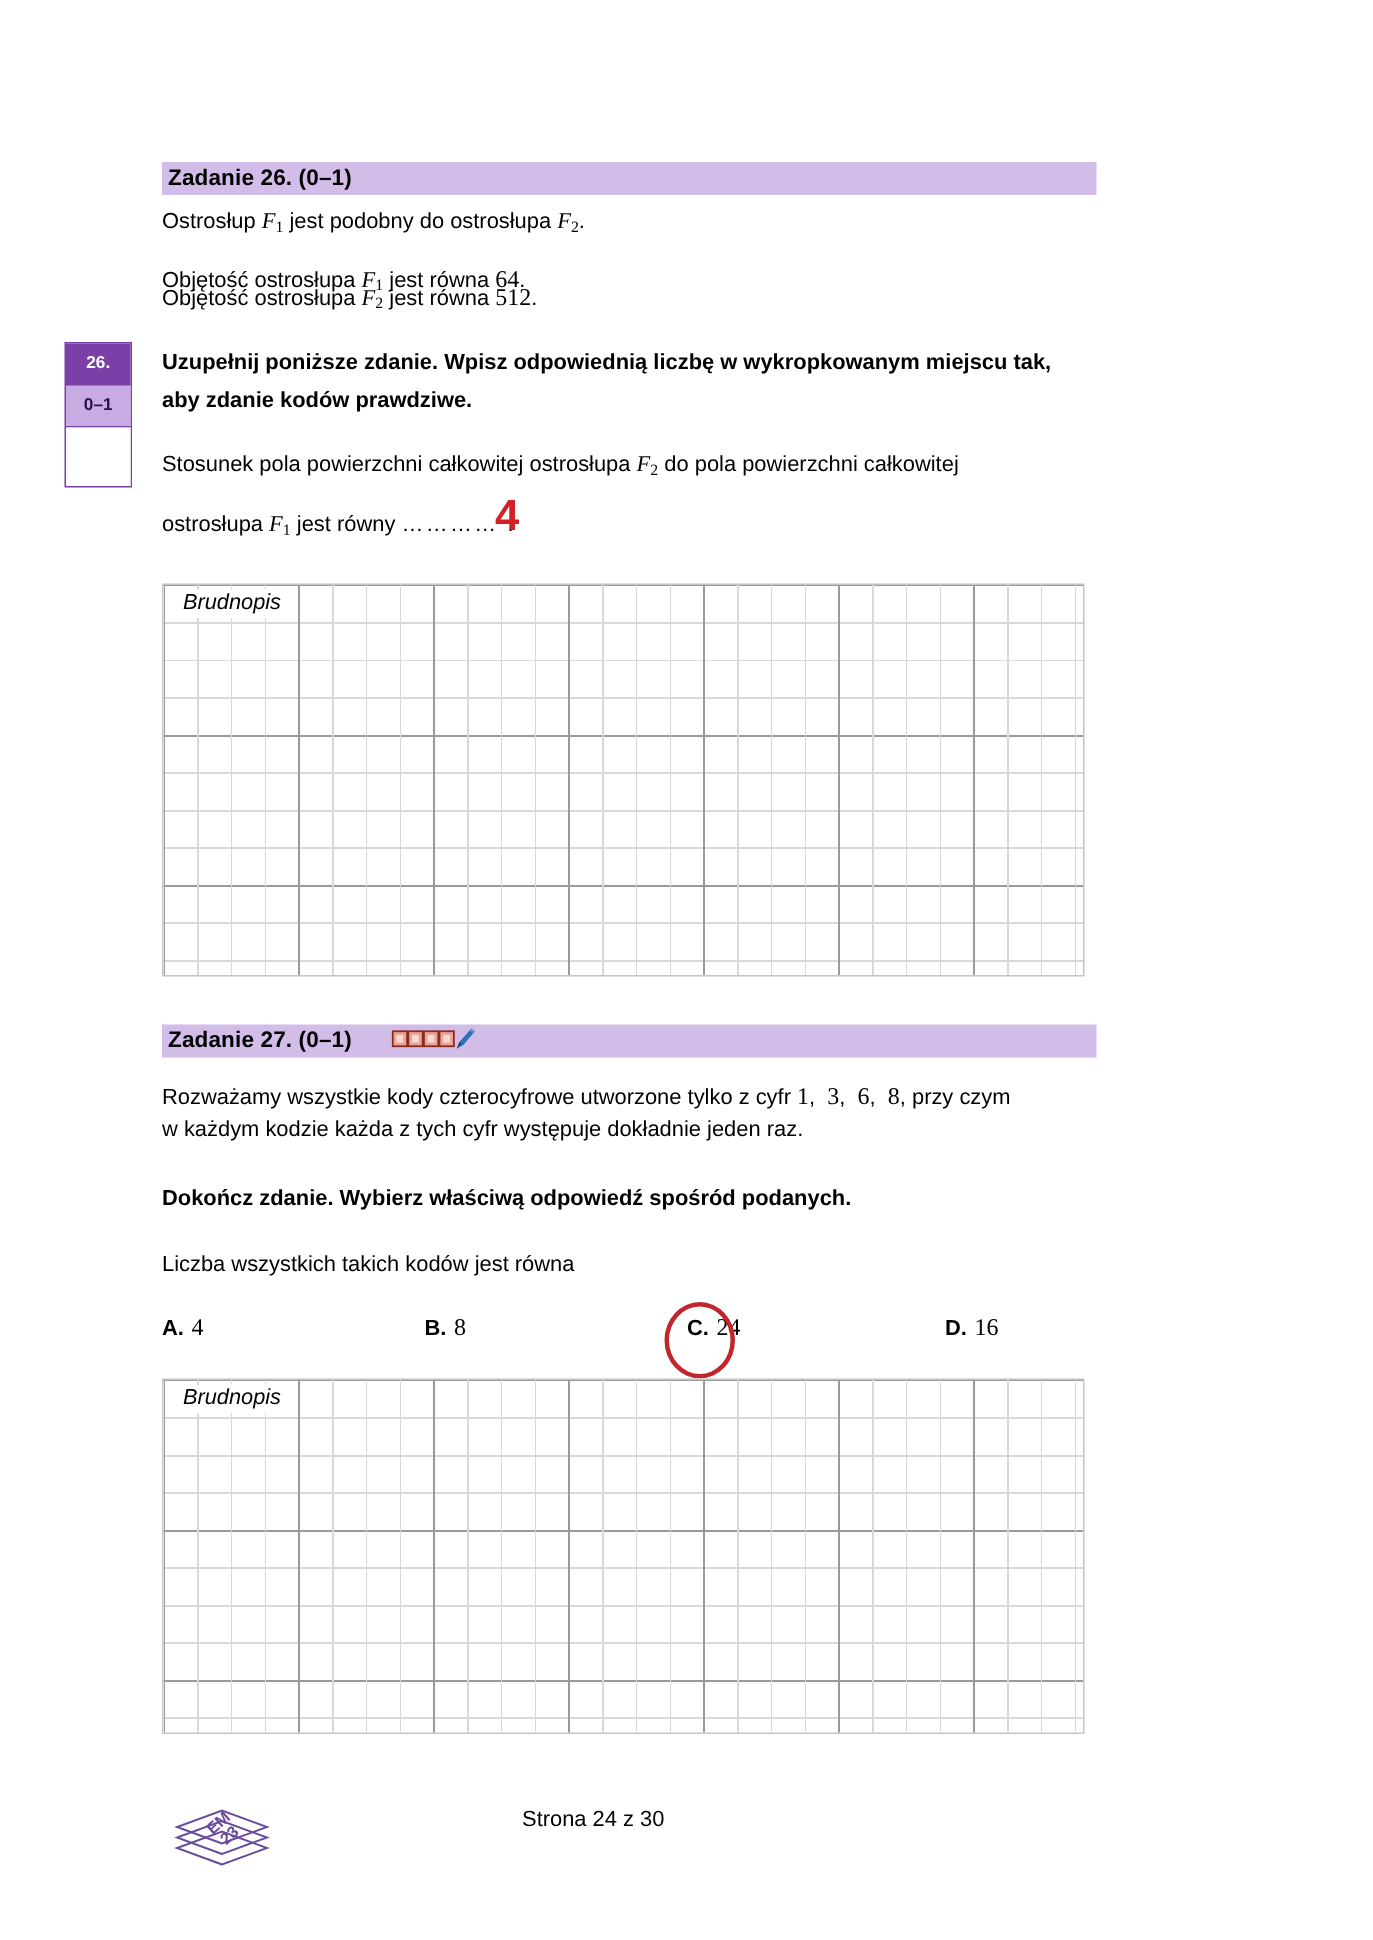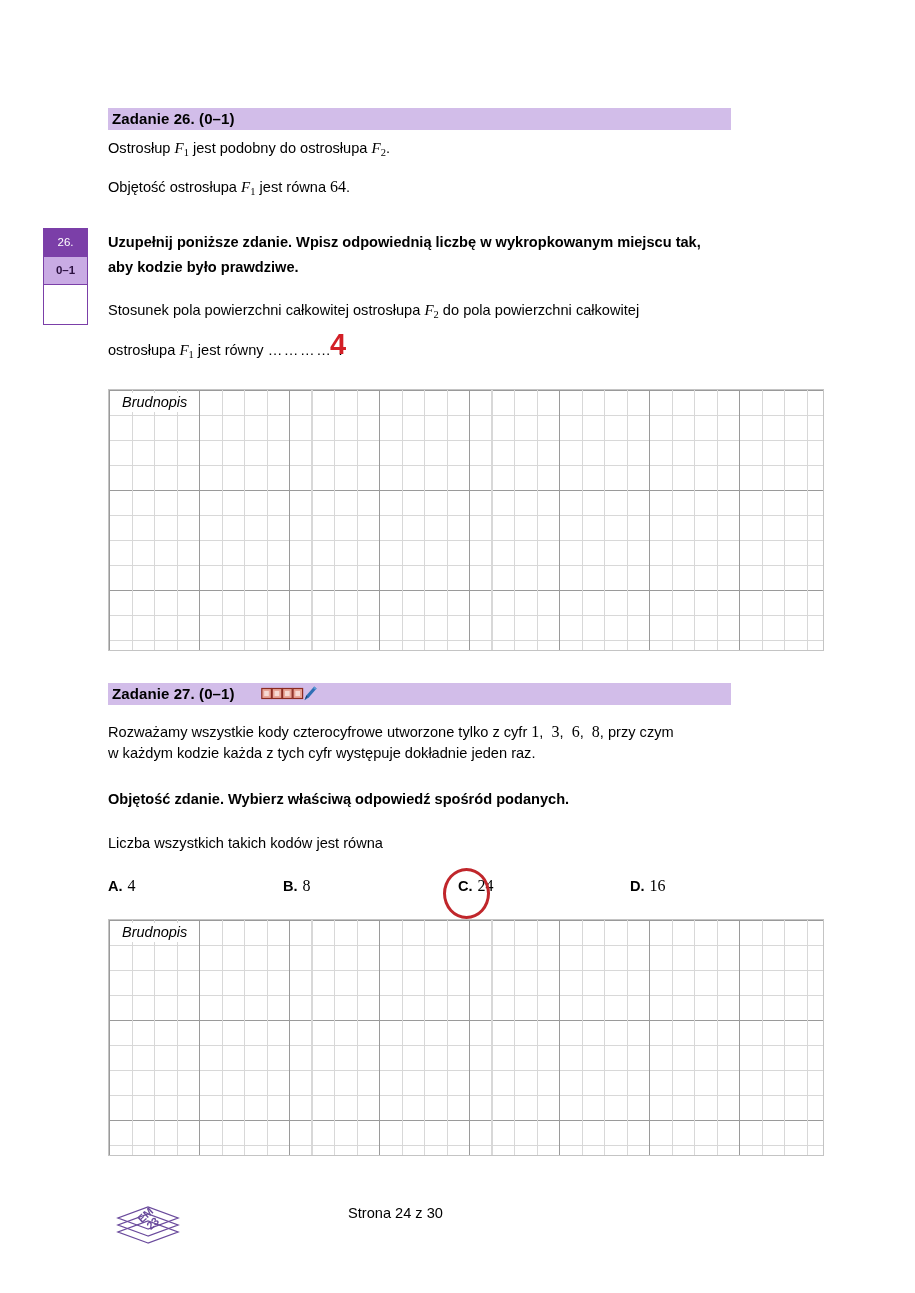--- a/index.html
+++ b/index.html
@@ -81,21 +81,21 @@
     height: 97px;
     border: 1.4px solid #7b3fa8;
     box-sizing: border-box;
     background: #ffffff;
   }
   .score-num {
     height: 27px;
     background: #7b3fa8;
     color: #ffffff;
     font-size: 11.5px;
-    font-weight: normal;
+    font-weight: bold;
     text-align: center;
     line-height: 27px;
   }
   .score-pts {
     height: 27px;
     background: #c9abe4;
     color: #2b1040;
     font-size: 11.5px;
     font-weight: bold;
     text-align: center;
@@ -115,21 +115,21 @@
   .red-ellipse {
     position: absolute;
     border: 3.4px solid #c0262b;
     border-radius: 50%;
   }
 
   
   .grid-box {
     position: absolute;
     left: 108px;
-    width: 716px;
+    width: 615px;
     box-sizing: border-box;
     border: 1px solid #c4c4c4;
     background:
       repeating-linear-gradient(to right,
         #9a9a9a 0px, #9a9a9a 1px, transparent 1px, transparent 90px),
       repeating-linear-gradient(to right,
         #d8d8d8 0px, #d8d8d8 1px, transparent 1px, transparent 22.5px),
       repeating-linear-gradient(to bottom,
         #9a9a9a 0px, #9a9a9a 1px, transparent 1px, transparent 100px),
       repeating-linear-gradient(to bottom,
@@ -199,29 +199,32 @@
   </div>
 
   <div class="txt" style="left:108px; top:136px;text-align:right;">
     <span>Ostrosłup </span><span class="var"><span>F</span><sub>1</sub></span><span> jest podobny do ostrosłupa </span><span class="var"><span>F</span><sub>2</sub></span><span>.</span>
   </div>
 
   <div class="txt" style="left:108px; top:174px;">
     <span>Objętość ostrosłupa </span><span class="var"><span>F</span><sub>1</sub></span><span> jest równa </span><span class="num">64</span><span>.</span>
   </div>
 
+  <div class="txt" style="left:108px; top:186px;">
+    <span>Objętość ostrosłupa </span><span class="var"><span>F</span><sub>2</sub></span><span> jest równa </span><span class="num">512</span><span>.</span>
+  </div>
 
   <div class="score-box">
     <div class="score-num">26.</div>
     <div class="score-pts">0–1</div>
     <div class="score-blank"></div>
   </div>
 
   <div class="txt b" style="left:108px; top:230px;text-align:right;">Uzupełnij poniższe zdanie. Wpisz odpowiednią liczbę w wykropkowanym miejscu tak,</div>
-  <div class="txt b" style="left:108px; top:255px;">aby kodzie było prawdziwe.</div>
+  <div class="txt b" style="left:108px; top:255px;">aby zdanie kodów prawdziwe.</div>
 
   <div class="txt" style="left:108px; top:298px;">
     <span>Stosunek pola powierzchni całkowitej ostrosłupa </span><span class="var"><span>F</span><sub>2</sub></span><span> do pola powierzchni całkowitej</span>
   </div>
 
   <div class="txt" style="left:108px; top:338px;">
     <span>ostrosłupa </span><span class="var"><span>F</span><sub>1</sub></span><span> jest równy </span><span class="dots">…………</span><span style="margin-left:6px;">.</span>
   </div>
 
   <div class="hand-red" style="left:330px; top:330px; font-size:29px; line-height:29px;">4</div>
@@ -250,21 +253,21 @@
       </svg>
     </span>
   </div>
 
   <div class="txt" style="left:108px; top:719px;">
     <span>Rozważamy wszystkie kody czterocyfrowe utworzone tylko z cyfr </span><span class="num">1</span><span>,&nbsp;&nbsp;</span><span class="num">3</span><span>,&nbsp;&nbsp;</span><span class="num">6</span><span>,&nbsp;&nbsp;</span><span class="num">8</span><span>, przy czym</span>
   </div>
 
   <div class="txt" style="left:108px; top:728px;margin-top:13px;">w każdym kodzie każda z tych cyfr występuje dokładnie jeden raz.</div>
 
-  <div class="txt b" style="left:108px; top:787px;">Objętość zdanie. Wybierz właściwą odpowiedź spośród podanych.</div>
+  <div class="txt b" style="left:108px; top:787px;">Dokończ zdanie. Wybierz właściwą odpowiedź spośród podanych.</div>
 
   <div class="txt" style="left:108px; top:831px;">Liczba wszystkich takich kodów jest równa</div>
 
   <div class="opt" style="left:108px; top:877px;">
     <span class="letter">A.</span><span class="value">4</span>
   </div>
 
   <div class="opt" style="left:283px; top:877px;">
     <span class="letter">B.</span><span class="value">8</span>
   </div>

